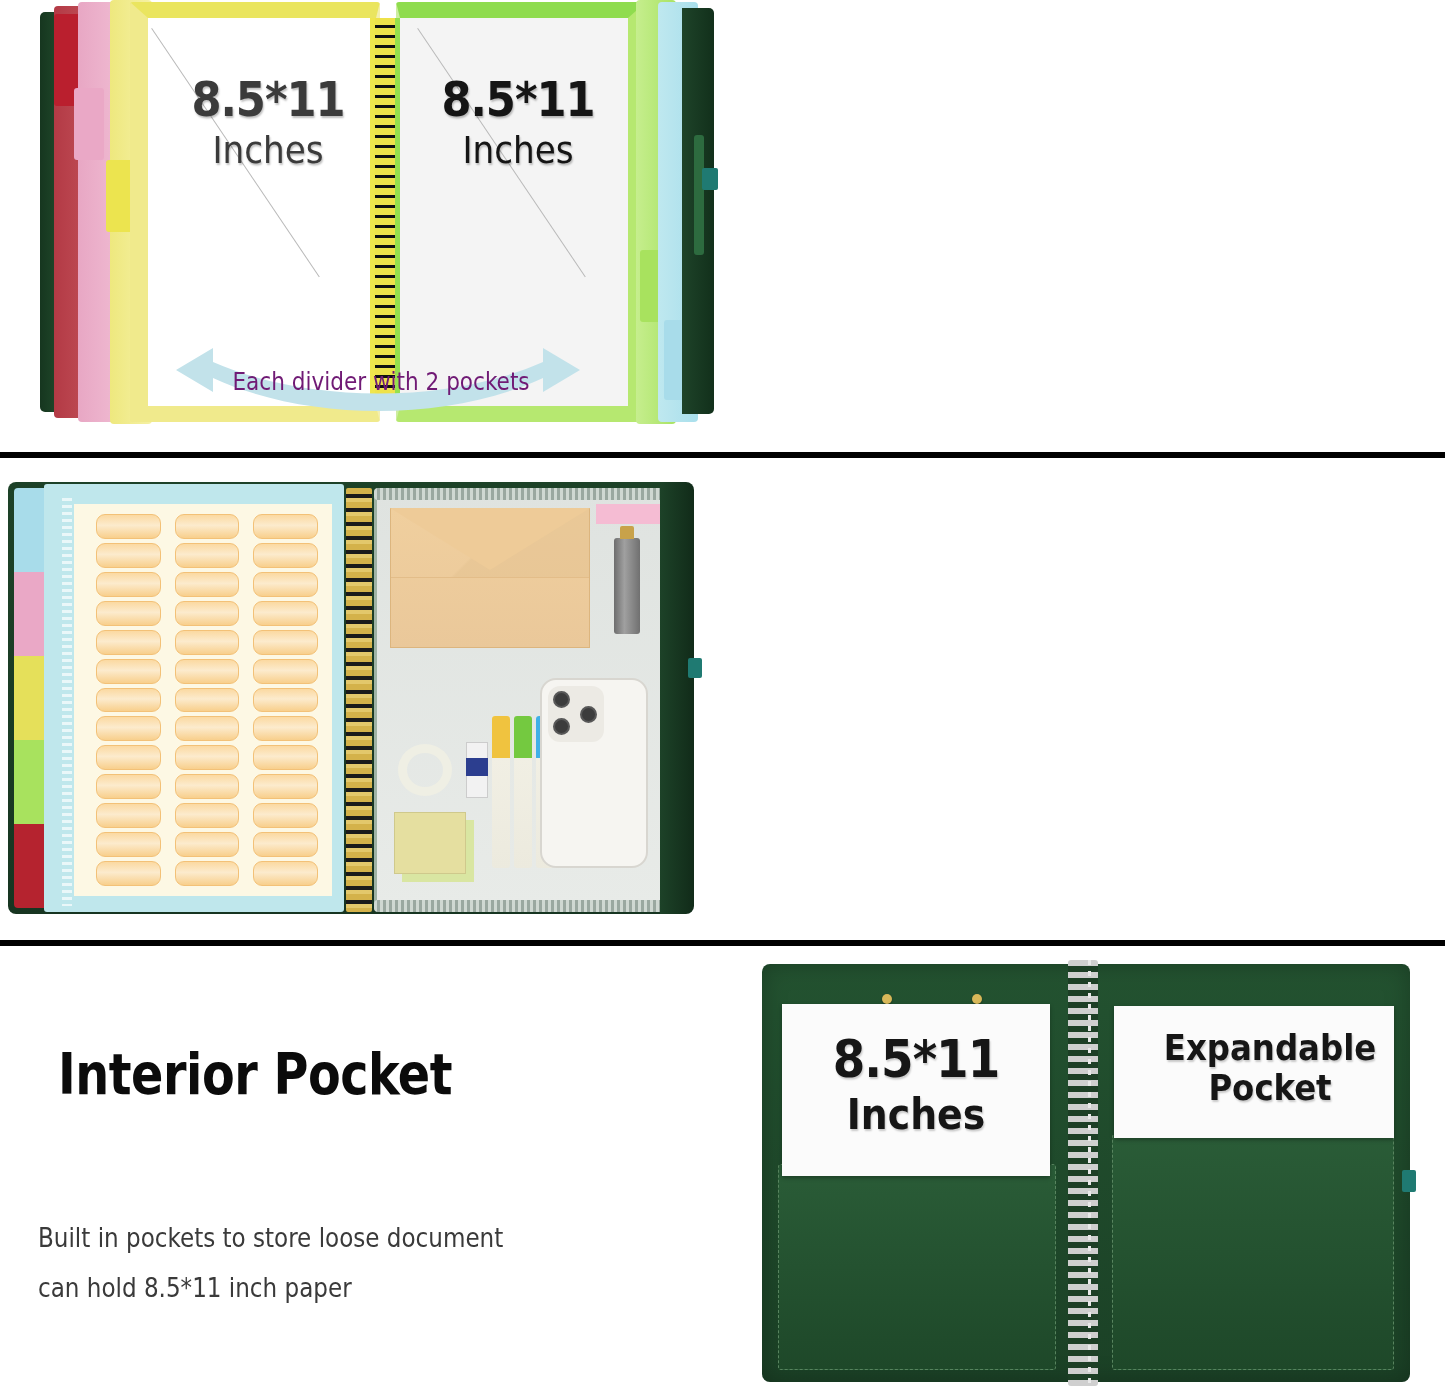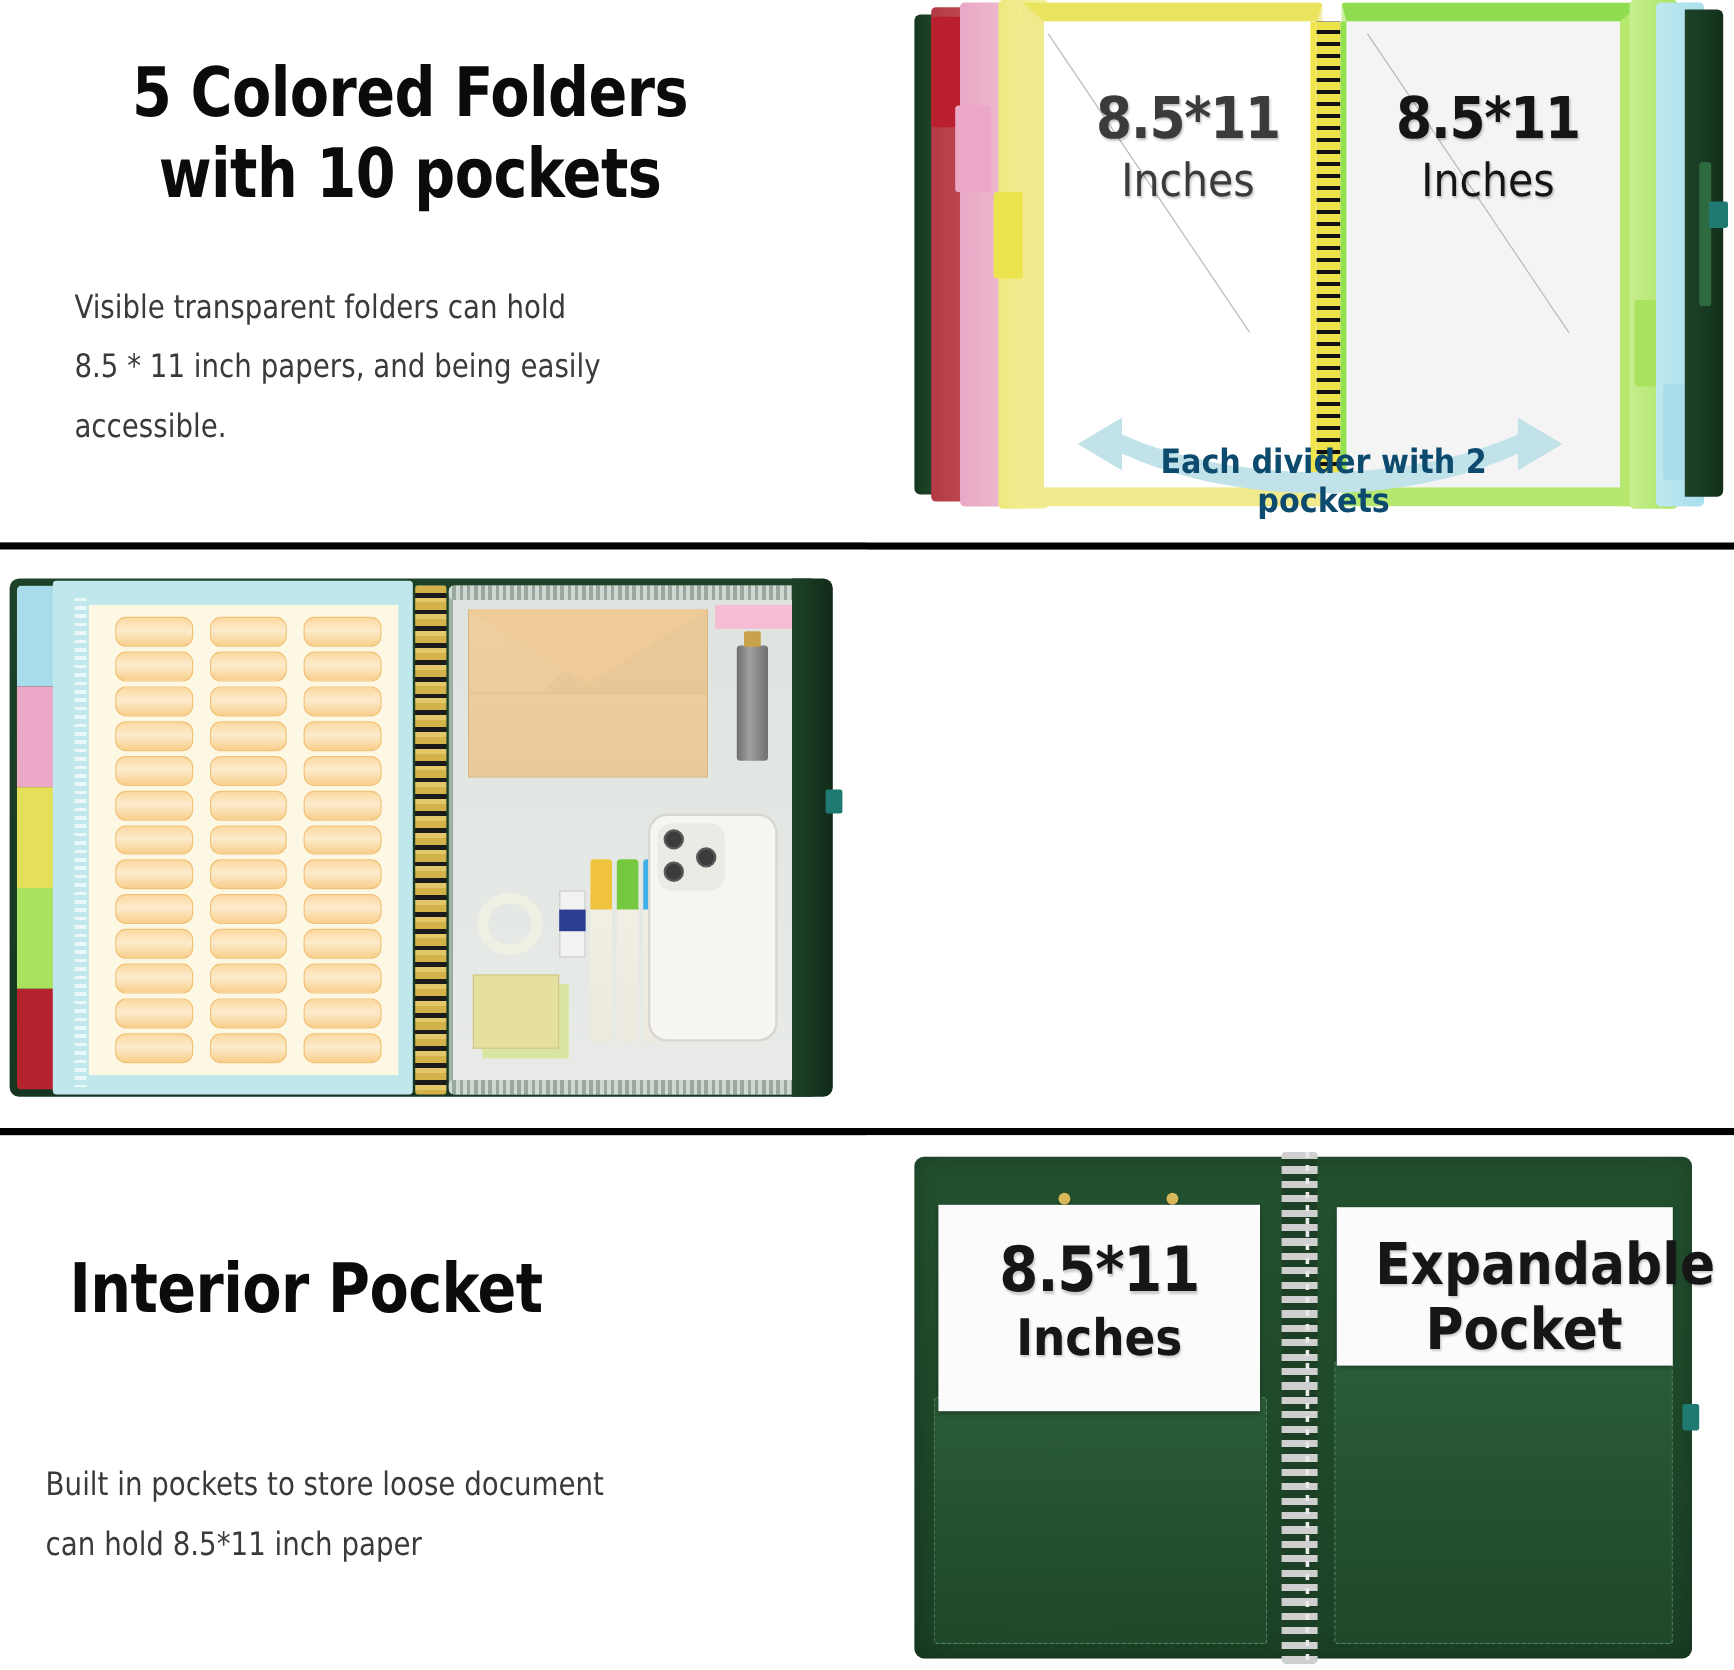--- a/index.html
+++ b/index.html
@@ -120,21 +120,21 @@
   .sl-right{ left:400px; top:75px; width:200px; color:#151515;}
 
   .pocket-diag { position:absolute; border-top:1px solid #b9b9b9; transform-origin:left top; }
 
   .arrow-band {
     position:absolute; left:150px; top:330px; width:420px; height:95px;
   }
   .arrow-band svg { width:100%; height:100%; }
   .arrow-caption {
     position:absolute; left:168px; top:368px; width:390px;
-    text-align:center; font-size:28px; font-weight:700; color:#0c4a6e;
+    text-align:center; font-size:24px; font-weight:400; color:#701a75;
     font-family:"Liberation Sans Narrow","DejaVu Sans Condensed","Liberation Sans", sans-serif;
   }
 
   
   .binder2 { position:absolute; left:0px; top:14px; width:700px; height:455px; }
   .b2-cover { position:absolute; left:8px; top:10px; width:676px; height:432px;
               background:linear-gradient(180deg,#1d4228 0%,#173521 100%); border-radius:8px; }
   .b2-tabcol { position:absolute; left:14px; top:16px; width:34px; height:420px;
                display:flex; flex-direction:column; border-radius:4px; overflow:hidden;}
   .b2-tabcol > div { flex:1; }
@@ -219,34 +219,27 @@
   .b3-clip   { position:absolute; left:640px; top:206px; width:14px; height:22px;
              background:#1f7a72; border-radius:2px;}
 
   .lbl3 {
     font-family:"Liberation Sans Narrow","DejaVu Sans Condensed","Liberation Sans", sans-serif;
     font-weight:700; color:#161616; text-align:center; line-height:1.05;
     text-shadow:1px 2px 2px rgba(0,0,0,0.2);
   }
   .lbl3 .num { font-size:52px; display:block; letter-spacing:-1px;}
   .lbl3 .unit{ font-size:42px; display:block; margin-top:6px;}
-  .lbl3 .exp { font-size:48px; display:block; line-height:1.12;margin-left:32px;}
+  .lbl3 .exp { font-size:36px; display:block; line-height:1.12;margin-left:32px;}
 </style>
 </head>
 <body>
 
 <div class="section sec-1">
 
-  <div class="text-col">
-    <div class="heading s1-head">5 Colored Folders
-with 10 pockets</div>
-    <div class="body-text s1-body">Visible transparent folders can hold
-8.5 * 11 inch papers, and being easily
-accessible.</div>
-  </div>
 
   <div class="img-col">
     <div class="binder1">
       <div class="b1-cover"></div>
       <div class="b1-red"></div>
       <div class="b1-redtab"></div>
       <div class="b1-pink"></div>
       <div class="b1-pinktab"></div>
       <div class="b1-yellow"></div>
       <div class="b1-yeltab"></div>

